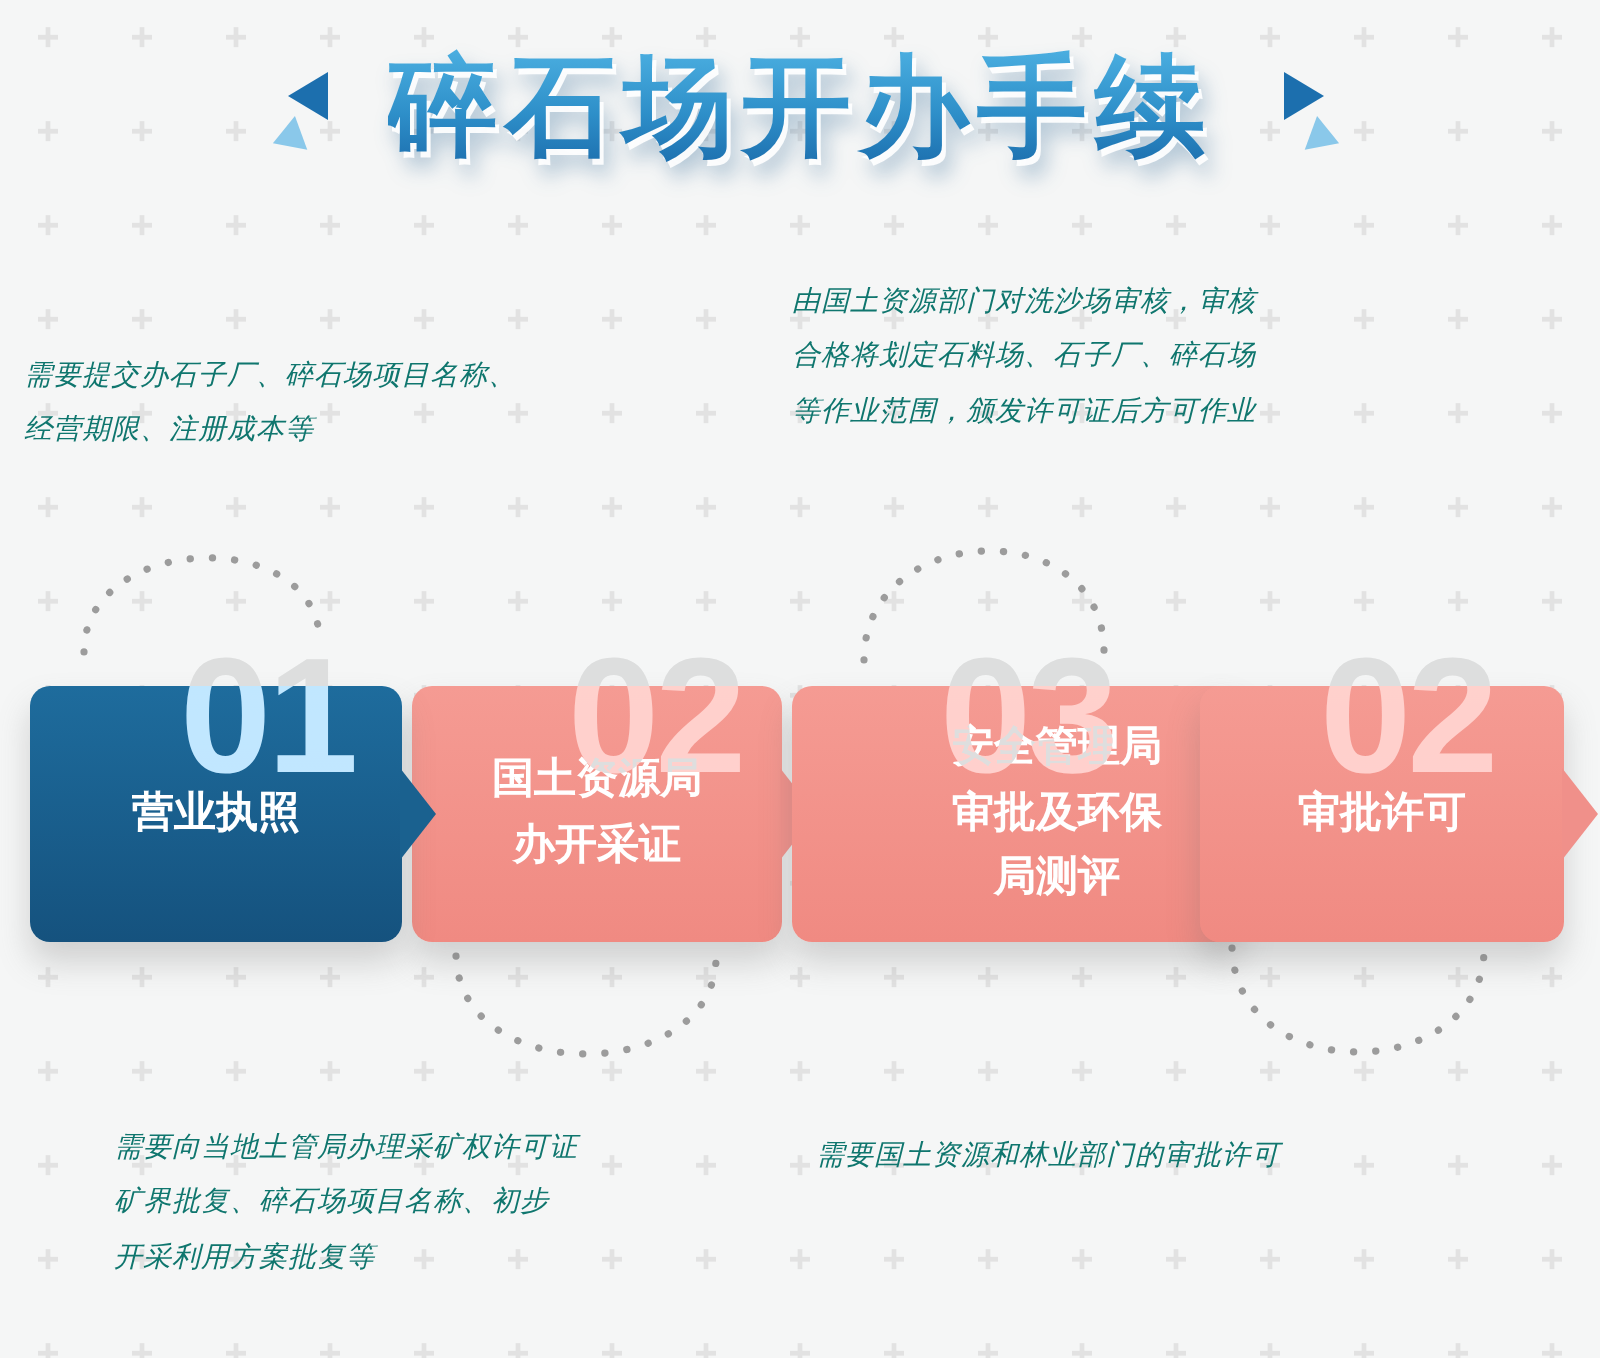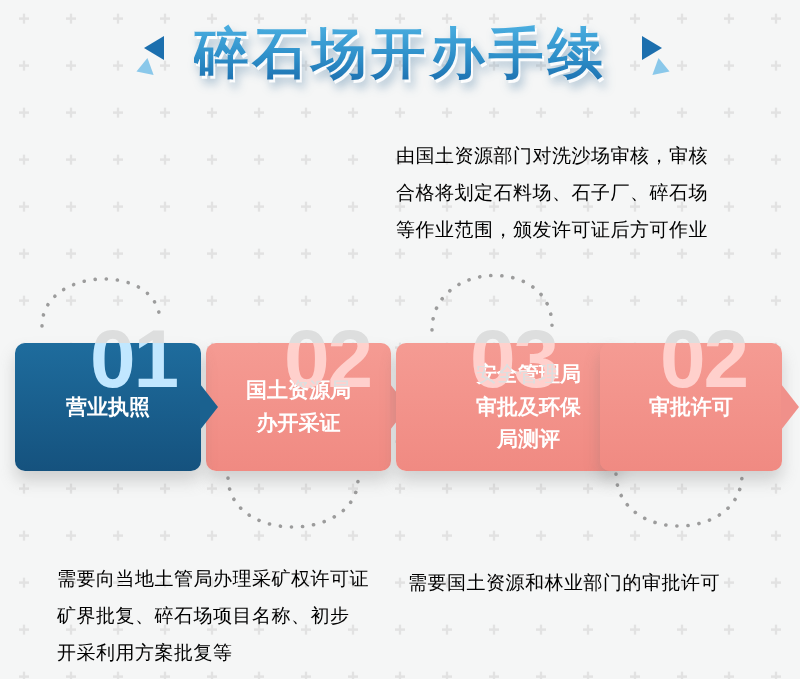--- a/index.html
+++ b/index.html
@@ -22,21 +22,21 @@
   .deco{position:absolute;top:36px;width:44px;height:48px;z-index:3;}
   .deco-left{left:136px;}
   .deco-right{left:626px;}
   .tri{position:absolute;width:0;height:0;border-style:solid;}
   .deco-left .tri-big{top:0;left:8px;border-width:12px 20px 12px 0;border-color:transparent #1c6fae transparent transparent;}
   .deco-left .tri-small{top:24px;left:0;border-width:9px 15px 9px 0;border-color:transparent #8ac8ea transparent transparent;transform:rotate(-20deg);}
   .deco-right .tri-big{top:0;left:16px;border-width:12px 0 12px 20px;border-color:transparent transparent transparent #1c6fae;}
   .deco-right .tri-small{top:24px;left:29px;border-width:9px 0 9px 15px;border-color:transparent transparent transparent #8ac8ea;transform:rotate(20deg);}
 
   
-  .note{position:absolute;z-index:2;color:#000000;font-size:19px;line-height:1.95;white-space:pre-line;letter-spacing:0.5px;}
+  .note{position:absolute;z-index:2;color:#0f766e;font-size:14px;line-height:1.95;white-space:pre-line;letter-spacing:0.5px;font-style:italic;}
   .note-tl{left:12px;top:174px;width:380px;}
   .note-tr{left:396px;top:137px;width:400px;}
   .note-bl{left:57px;top:560px;width:380px;}
   .note-br{left:408px;top:564px;width:370px;}
 
   
   .wm{position:absolute;top:318px;z-index:5;font-size:82px;font-weight:800;line-height:1;
       color:#dedede;mix-blend-mode:luminosity;letter-spacing:-2px;pointer-events:none;}
   .wm-1{left:90px;}
   .wm-2{left:284px;text-align:center;}
@@ -86,20 +86,22 @@
     <span class="tri tri-small"></span>
   </div>
   <div class="title-wrap">
     <span class="page-title">碎石场开办手续</span>
   </div>
   <div class="deco deco-right">
     <span class="tri tri-big"></span>
     <span class="tri tri-small"></span>
   </div>
 
+  <div class="note note-tl">需要提交办石子厂、碎石场项目名称、
+经营期限、注册成本等</div>
   <div class="note note-tr">由国土资源部门对洗沙场审核，审核
 合格将划定石料场、石子厂、碎石场
 等作业范围，颁发许可证后方可作业</div>
   <div class="note note-bl">需要向当地土管局办理采矿权许可证
 矿界批复、碎石场项目名称、初步
 开采利用方案批复等</div>
   <div class="note note-br">需要国土资源和林业部门的审批许可</div>
 
   <div class="step step--salmon step-2">
     <span>国土资源局

